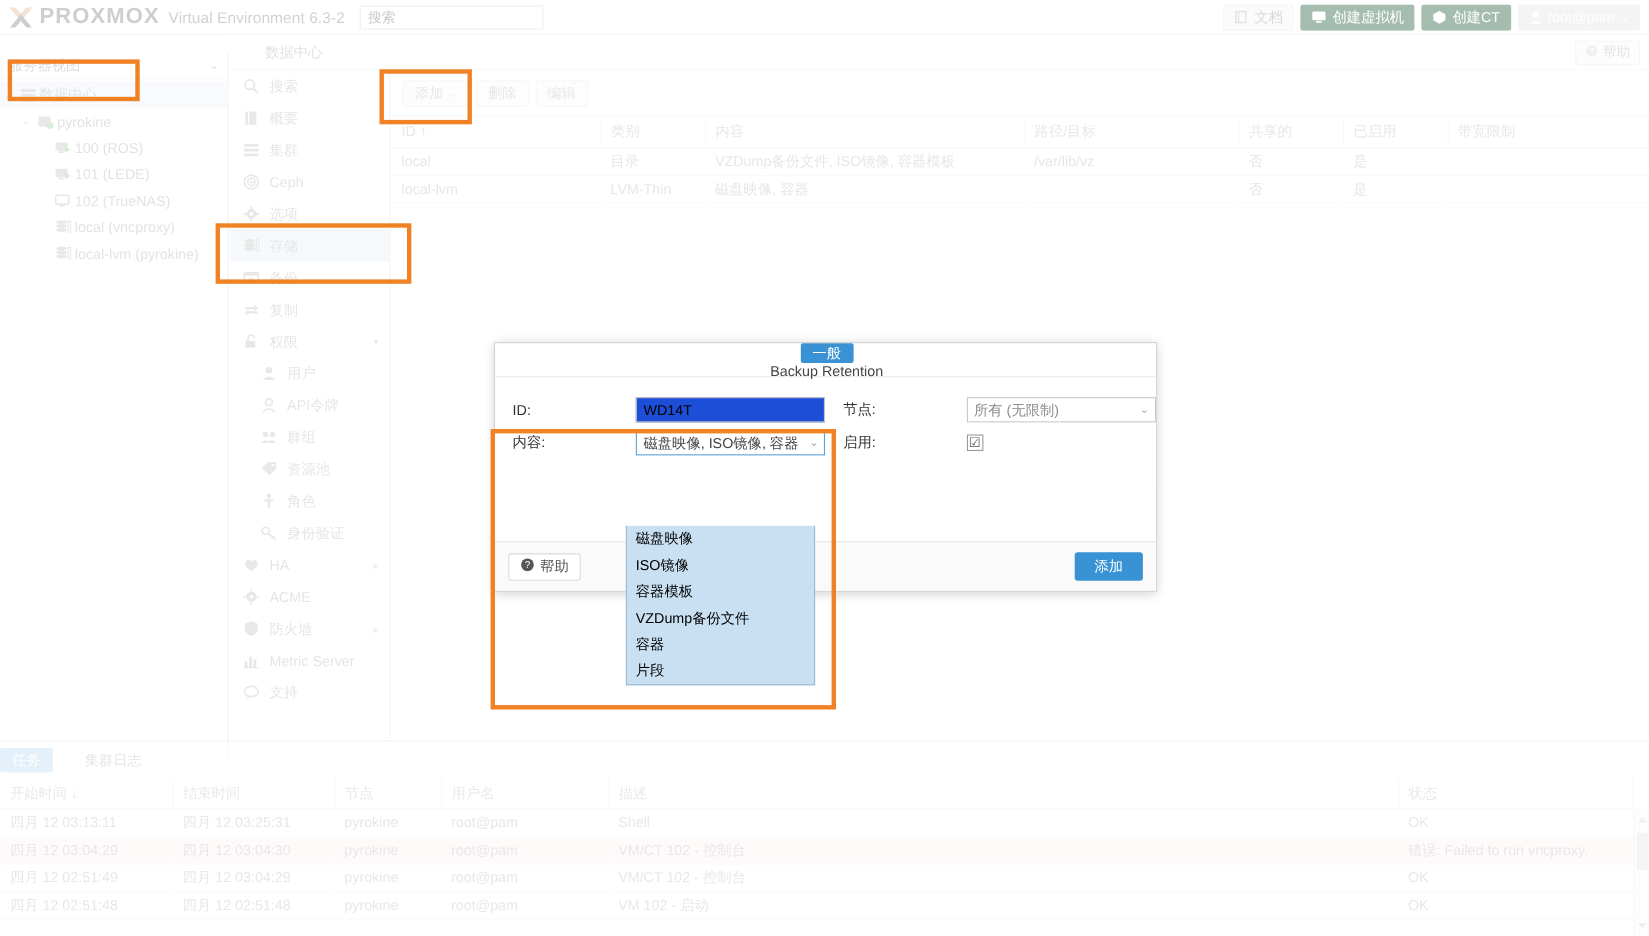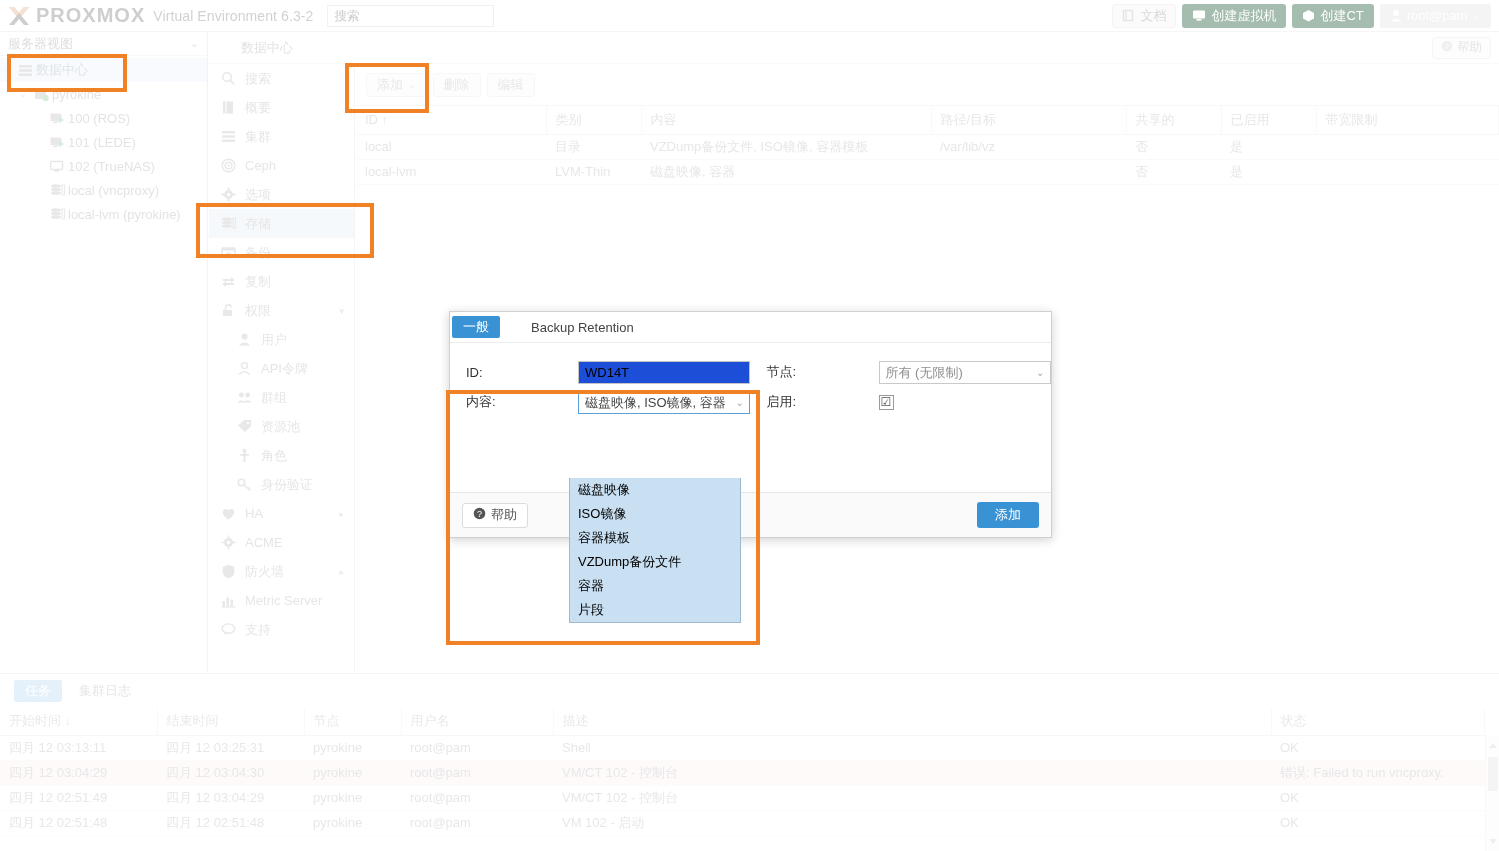--- a/index.html
+++ b/index.html
@@ -44,21 +44,21 @@
     padding: 0 9px; border-radius: 3px; font-size: 13px;
     border: 1px solid transparent; white-space: nowrap;
   }
   .hbtn.plain { background: #f7f7f7; border-color: #e3e3e3; color: #9b9b9b; }
   .hbtn.blue  { background: #14532d; color: #fff; }
   .hbtn.grey  { background: #e3e3e3; color: #fff; }
   .hbtn svg { display:block; }
 
   
   #leftpanel {
-    position: absolute; left: 0; top: 32px; width: 208px; height: 640px;
+    position: absolute; left: 0; top: 48px; width: 208px; height: 640px;
     background: #fff; border-right: 1px solid #e0e0e0;
   }
   #leftpanel-head {
     height: 24px; border-bottom: 1px solid #eee;
     display: flex; align-items: center; padding: 0 8px;
     color: #aaa; font-size: 13px; background:#fff;
   }
   #leftpanel-head .caret { margin-left: auto; color: #bbb; font-size: 11px; }
   .tree { padding-top: 2px; }
   .tnode {
@@ -124,21 +124,21 @@
   table.grid td {
     height: 25px; color: #c1c1c1; font-size: 13px; padding: 0 9px;
     border-bottom: 1px solid #f4f4f4;
   }
 
   
   #bottom {
     position: absolute; left: 0; top: 673px; width: 1499px; height: 178px;
     background: #fff; border-top: 1px solid #e2e2e2;
   }
-  #bottom-tabs { height: 34px; display: flex; align-items: center; padding-left: 14px; gap: 6px; }
+  #bottom-tabs { height: 34px; display: flex; align-items: center; gap: 18px; }
   .btab { height: 22px; display: flex; align-items: center; padding: 0 11px; font-size: 13px; border-radius: 2px; color:#bdbdbd;}
   .btab.on { background: #bcdcf4; color: #fff; }
   table.tasks { width: 1485px; border-collapse: collapse; table-layout: fixed; }
   table.tasks th {
     height: 27px; font-weight: normal; text-align: left;
     color: #c7c7c7; font-size: 13px; padding: 0 9px;
     border-right: 1px solid #f0f0f0; border-bottom: 1px solid #ebebeb;
   }
   table.tasks td {
     height: 25px; color: #c3c3c3; font-size: 13px; padding: 0 9px;
@@ -159,21 +159,21 @@
     position: absolute; left: 449px; top: 311px; width: 603px; height: 227px;
     background: #fff; border: 1px solid #d0d0d0;
     box-shadow: 0 2px 10px rgba(0,0,0,.18);
   }
   #modal-head {
     height: 42px; display: flex; align-items: center; padding: 0 12px;
     border-bottom: 1px solid #ededed;
   }
   #modal-title { color: #5a89b8; font-size: 14.5px; }
   #modal-close { margin-left: auto; color: #9fbcd8; }
-  #modal-tabs { height: 30px; display: flex; align-items: center; padding-left: 2px; gap: 20px; }
+  #modal-tabs { height: 30px; display: flex; align-items: center; padding-left: 2px; gap: 0; flex-direction: column; }
   .mtab { height: 22px; display:flex; align-items:center; padding: 0 11px; font-size: 13px; color: #444; border-radius: 2px; }
   .mtab.on { background: #3892d4; color: #fff; }
   #modal-body {
     display: flex; padding: 14px 0 0 0; height: 102px;
     border-top: 1px solid #ececec; background:#fff;
   }
   .fcol { width: 50%; padding-left: 16px; }
   .frow { display: flex; align-items: center; height: 30px; }
   .flabel { width: 112px; color: #333; font-size: 13px; }
   .finput {

